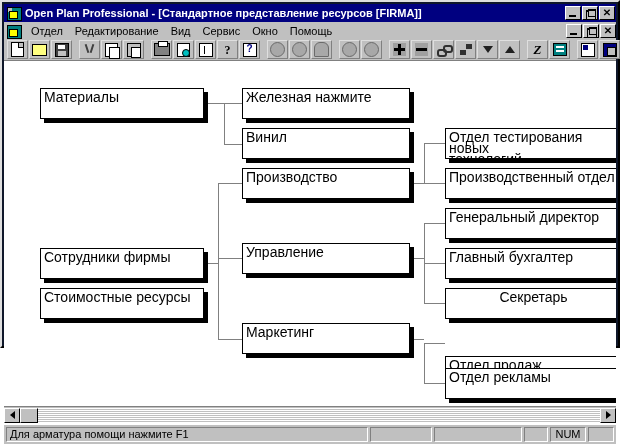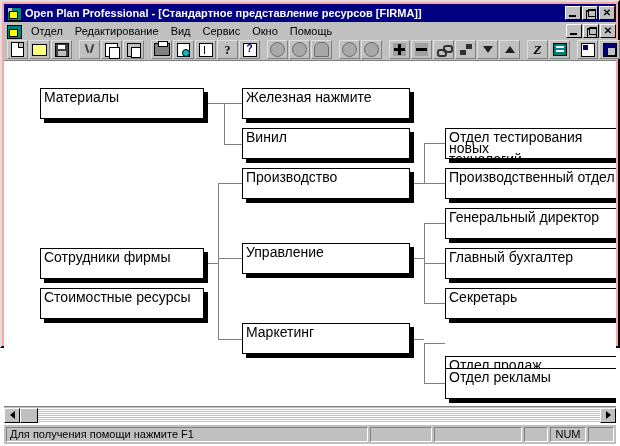--- a/index.html
+++ b/index.html
@@ -4,21 +4,21 @@
 <style>
   html,body{margin:0;padding:0;background:#fff;}
   body{
     width:620px;height:446px;overflow:hidden;
     font-family:"Liberation Sans","DejaVu Sans",sans-serif;
     font-size:11px;color:#000;
     -webkit-font-smoothing:none;
   }
   .app{
     width:620px;height:348px;position:relative;
-    background:#fca5a5;
+    background:#0f172a;
     box-sizing:border-box;
     border:2px solid;
     border-color:#dfdfdf #000 #000 #dfdfdf;
   }
 
   
   .titlebar{
     position:absolute;left:2px;top:2px;width:612px;height:18px;
     background:#000080;color:#fff;
     display:flex;align-items:center;
@@ -370,41 +370,41 @@
         <div class="node" style="left: 238px; top: 67px; width: 168px; height: 31px;"><span>Винил</span></div>
         <div class="node" style="left: 441px; top: 67px; width: 174px; height: 31px;"><span>Отдел тестирования новых
 технологий</span></div>
         <div class="node" style="left: 238px; top: 107px; width: 168px; height: 31px;"><span>Производство</span></div>
         <div class="node" style="left: 441px; top: 107px; width: 174px; height: 31px;"><span>Производственный отдел</span></div>
         <div class="node" style="left: 441px; top: 147px; width: 174px; height: 31px;"><span>Генеральный директор</span></div>
         <div class="node" style="left: 36px; top: 187px; width: 164px; height: 31px;"><span>Сотрудники фирмы</span></div>
         <div class="node" style="left: 238px; top: 182px; width: 168px; height: 31px;"><span>Управление</span></div>
         <div class="node" style="left: 441px; top: 187px; width: 174px; height: 31px;"><span>Главный бухгалтер</span></div>
         <div class="node" style="left: 36px; top: 227px; width: 164px; height: 31px;"><span>Стоимостные ресурсы</span></div>
-        <div class="node" style="left: 441px; top: 227px; width: 174px; height: 31px;"><span>Секретарь</span></div>
+        <div class="node" style="left: 441px; top: 227px; width: 174px; height: 31px; text-align: center;"><span>Секретарь</span></div>
         <div class="node" style="left: 238px; top: 262px; width: 168px; height: 31px;"><span>Маркетинг</span></div>
         <div class="node" style="left: 441px; top: 267px; width: 174px; height: 31px; margin-top: 28px;"><span>Отдел продаж</span></div>
         <div class="node" style="left: 441px; top: 307px; width: 174px; height: 31px;"><span>Отдел рекламы</span></div>
       </div>
   </div>
 
   <div class="hscroll">
     <div class="sb-btn">
         <span class="tri-l"></span>
       </div>
     <div class="sb-track">
       <div class="sb-thumb" id="sbthumb" style="left: 0px;"></div>
     </div>
     <div class="sb-btn">
         <span class="tri-r"></span>
       </div>
   </div>
 
   <div class="statusbar">
-    <div class="st-panel st-main">Для получения помощи нажмите F1</div>
+    <div class="st-panel st-main">Для арматура помощи нажмите F1</div>
     <div class="st-panel st-s1"></div>
     <div class="st-panel st-s2"></div>
     <div class="st-panel st-s3"></div>
     <div class="st-panel st-num">NUM</div>
     <div class="st-panel st-last"></div>
   </div>
 
 </div>
 
 </body></html>

